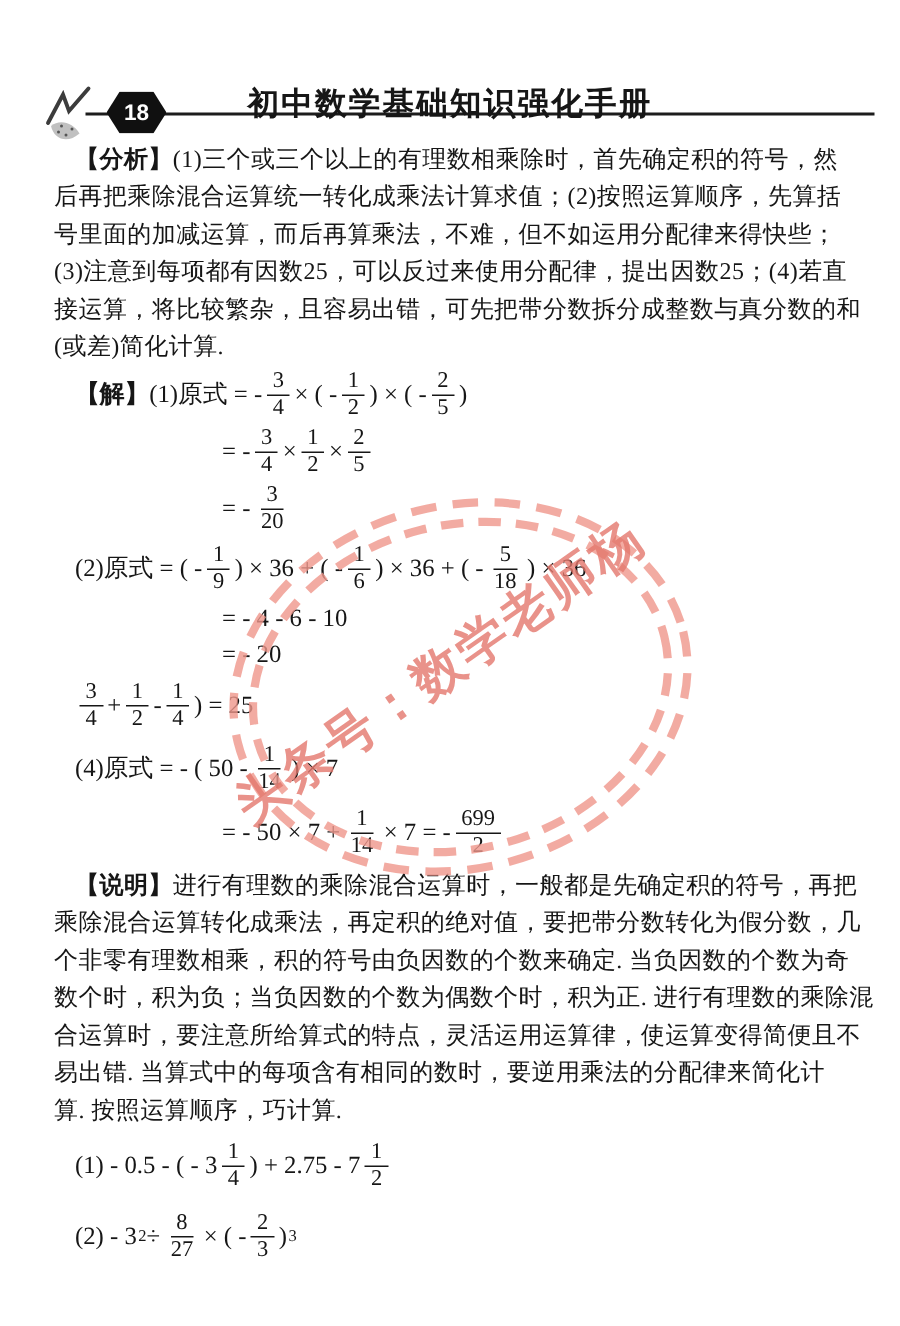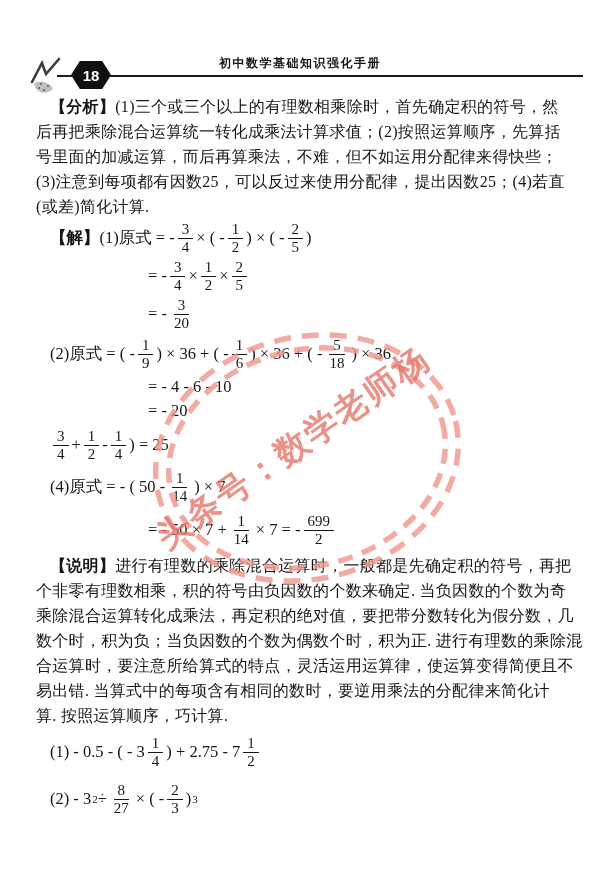--- a/index.html
+++ b/index.html
@@ -13,21 +13,21 @@
   .header{position:absolute;top:0;left:0;width:600px;height:96px;}
   .header-rule{position:absolute;top:75px;left:57px;width:526px;height:2px;background:#1c1c1c;}
   .badge{
     position:absolute;top:61px;left:71px;width:40px;height:28px;background:#101010;
     clip-path:polygon(0% 50%,22% 0%,78% 0%,100% 50%,78% 100%,22% 100%);
     display:flex;align-items:center;justify-content:center;
     color:#fff;font-family:"Liberation Sans",sans-serif;font-weight:bold;font-size:15px;
   }
   .header-title{
     position:absolute;top:55px;left:0;width:100%;text-align:center;
-    font-family:"Liberation Sans",sans-serif;font-weight:600;font-size:12px;letter-spacing:1.5px;
+    font-family:"Liberation Sans",sans-serif;font-weight:600;font-size:21px;letter-spacing:1.5px;
   }
   .quill{position:absolute;top:55px;left:25px;width:42px;height:44px;}
 
   
   .content{position:absolute;top:94px;left:36px;width:531px;}
   .pline{font-size:16px;line-height:25px;white-space:nowrap;letter-spacing:.3px;}
   .lbl{font-weight:bold;font-family:"Liberation Sans","DejaVu Sans",sans-serif;}
 
   
   .math-line{display:flex;align-items:center;white-space:nowrap;font-size:16.5px;}
@@ -75,20 +75,21 @@
     <div class="header-title">初中数学基础知识强化手册</div>
   </div>
 
   <div class="content">
 
     <div>
       <div class="pline ml-start"><span class="lbl">【分析】</span><span>(1)三个或三个以上的有理数相乘除时，首先确定积的符号，然</span></div>
       <div class="pline">后再把乘除混合运算统一转化成乘法计算求值；(2)按照运算顺序，先算括</div>
       <div class="pline">号里面的加减运算，而后再算乘法，不难，但不如运用分配律来得快些；</div>
       <div class="pline">(3)注意到每项都有因数25，可以反过来使用分配律，提出因数25；(4)若直</div>
+      <div class="pline">接运算，将比较繁杂，且容易出错，可先把带分数拆分成整数与真分数的和</div>
       <div class="pline">(或差)简化计算.</div>
     </div>
 
     <div>
       <div class="math-line ml-start h38">
           <span class="lbl">【解】</span>
           <span>(1)原式 = - </span>
           <span class="frac">
             <span class="num">3</span>
             <span class="den">4</span>
@@ -187,22 +188,22 @@
           <span> × 7 = - </span>
           <span class="frac">
             <span class="num">699</span>
             <span class="den">2</span>
           </span>
         </div>
     </div>
 
     <div>
       <div class="pline ml-start"><span class="lbl">【说明】</span><span>进行有理数的乘除混合运算时，一般都是先确定积的符号，再把</span></div>
+      <div class="pline">乘除混合运算转化成乘法，再定积的绝对值，要把带分数转化为假分数，几</div>
       <div class="pline">个非零有理数相乘，积的符号由负因数的个数来确定. 当负因数的个数为奇</div>
-      <div class="pline">乘除混合运算转化成乘法，再定积的绝对值，要把带分数转化为假分数，几</div>
       <div class="pline">数个时，积为负；当负因数的个数为偶数个时，积为正. 进行有理数的乘除混</div>
       <div class="pline">合运算时，要注意所给算式的特点，灵活运用运算律，使运算变得简便且不</div>
       <div class="pline">易出错. 当算式中的每项含有相同的数时，要逆用乘法的分配律来简化计</div>
       <div class="pline">算. 按照运算顺序，巧计算.</div>
     </div>
 
     <div>
       <div class="math-line ml-start h48">
           <span>(1) - 0.5 - ( - 3</span>
           <span class="frac">

